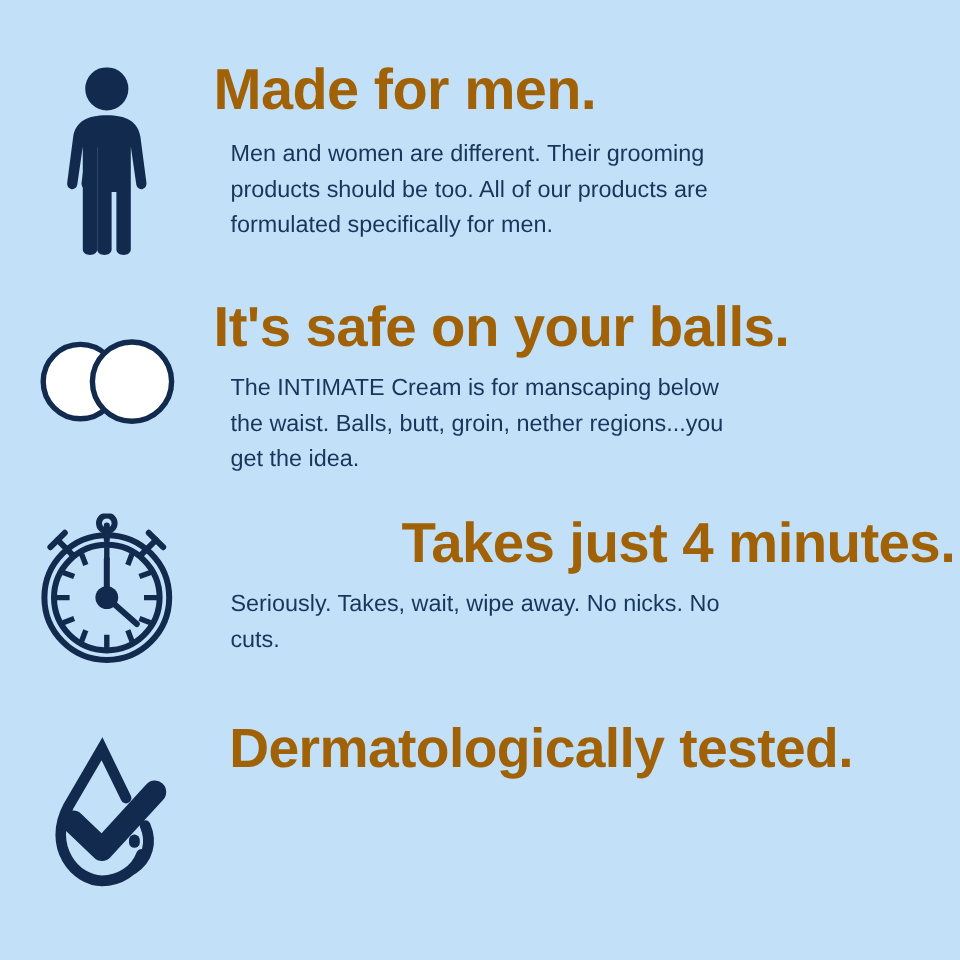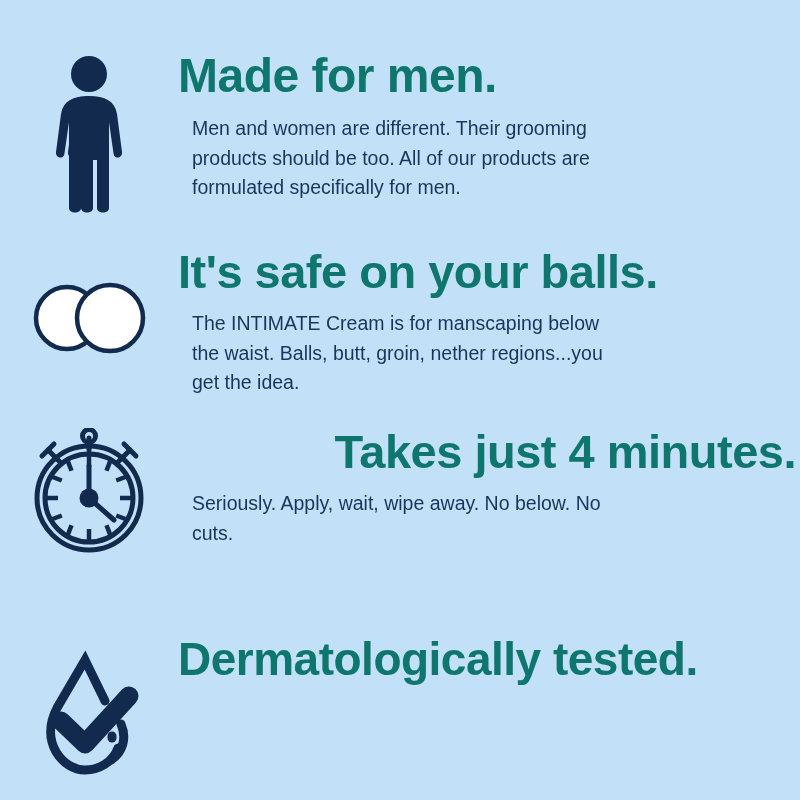--- a/index.html
+++ b/index.html
@@ -33,21 +33,21 @@
     display: flex;
     align-items: flex-start;
     justify-content: center;
     box-sizing: border-box;
   }
   .text-cell {
     flex: 1 1 auto;
     padding-right: 4px;
   }
   .headline {
-    color: #0f766e;
+    color: #a16207;
     font-weight: bold;
     letter-spacing: -0.5px;
     line-height: 1.0;
     margin: 0 0 9px 0;
     white-space: nowrap;
   }
   .body-text {
     color: #17365c;
     font-size: 19.5px;
     line-height: 1.52;
@@ -63,21 +63,21 @@
   #row-safe-on-balls    { top: 248px; }
   #row-safe-on-balls .headline    { font-size: 47px; }
   #row-safe-on-balls .icon-cell   { padding-top: 32px; }
   #row-safe-on-balls .body-text   { max-width: 420px; }
 
   #row-four-minutes     { top: 428px; }
   #row-four-minutes .headline     { font-size: 47px; text-align: right; }
   #row-four-minutes .icon-cell    { padding-top: 0px; }
   #row-four-minutes .body-text    { max-width: 420px; }
 
-  #row-derm-tested      { top: 636px; }
+  #row-derm-tested      { top: 600px; gap: 13px; }
   #row-derm-tested .headline      { font-size: 46px; }
   #row-derm-tested .icon-cell     { padding-top: 10px; }
   #row-derm-tested .body-text     { max-width: 420px; }
 
   .icon-svg { display: block; }
 </style>
 </head>
 <body>
 
 <div id="page">
@@ -164,21 +164,21 @@
 
         <g stroke="#112a4e" stroke-width="5" stroke-linecap="round">
           <line x1="63" y1="70" x2="63" y2="38"></line>
           <line x1="63" y1="70" x2="88" y2="92"></line>
         </g>
         <circle cx="63" cy="70" r="9.5" fill="#112a4e"></circle>
       </svg>
     </div>
     <div class="text-cell">
       <div class="headline">Takes just 4 minutes.</div>
-      <p class="body-text">Seriously. Apply, wait, wipe away. No below. No cuts.</p>
+      <p class="body-text">Seriously. Takes, wait, wipe away. No nicks. No cuts.</p>
     </div>
   </div>
 
   <div class="feature-row" id="row-derm-tested">
     <div class="icon-cell">
       <svg class="icon-svg" width="112" height="130" viewBox="0 0 112 130" aria-hidden="true">
         <g fill="none" stroke="#112a4e" stroke-width="9" stroke-linecap="round">
 
           <path d="M72 55 L 52 14 L 24 62 C 6 96, 30 124, 52 124
                    C 66 124, 80 116, 85 102"></path>

